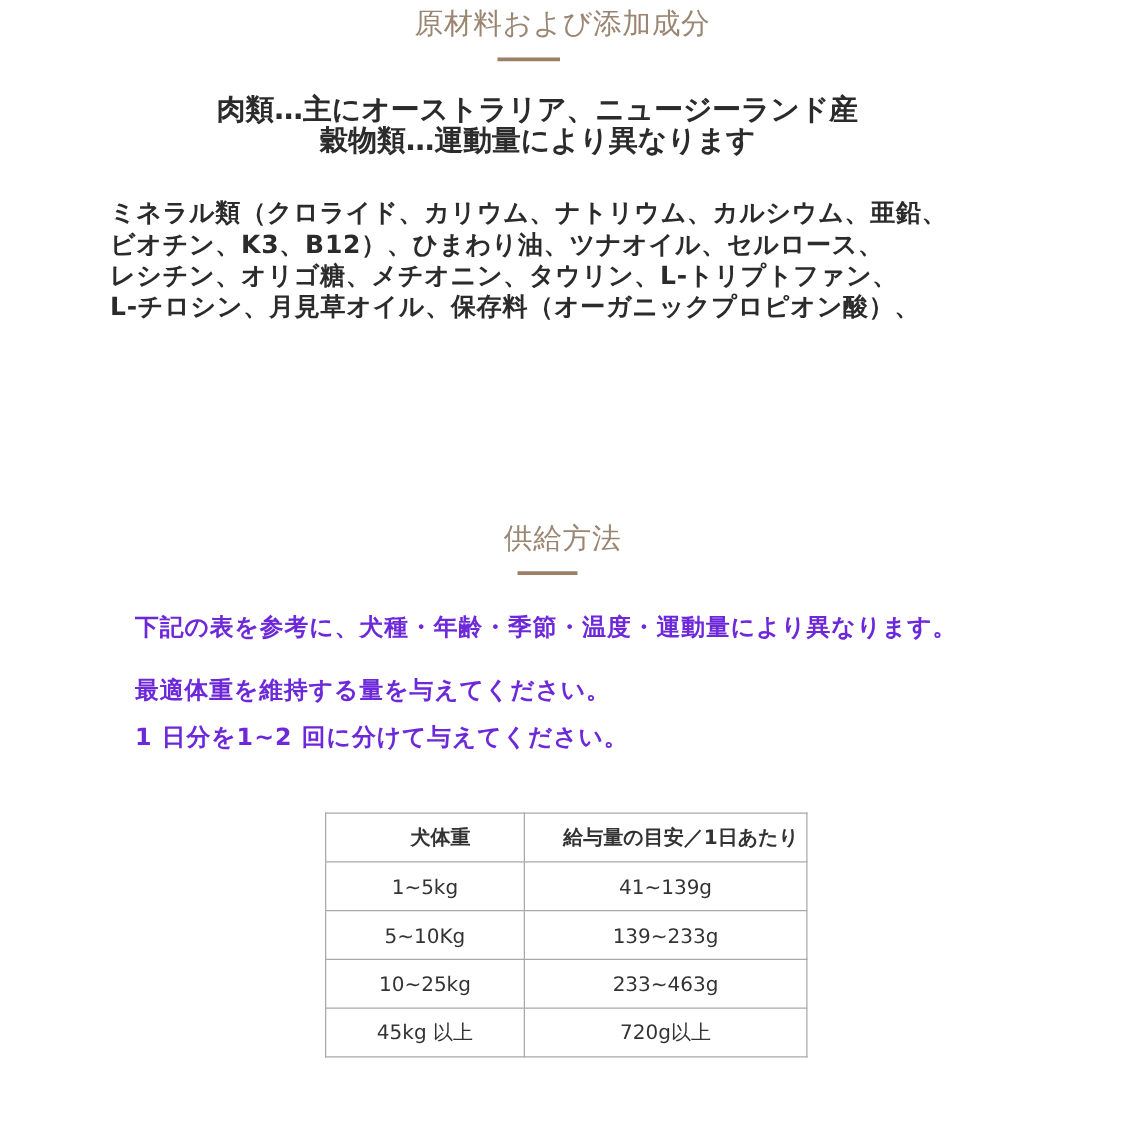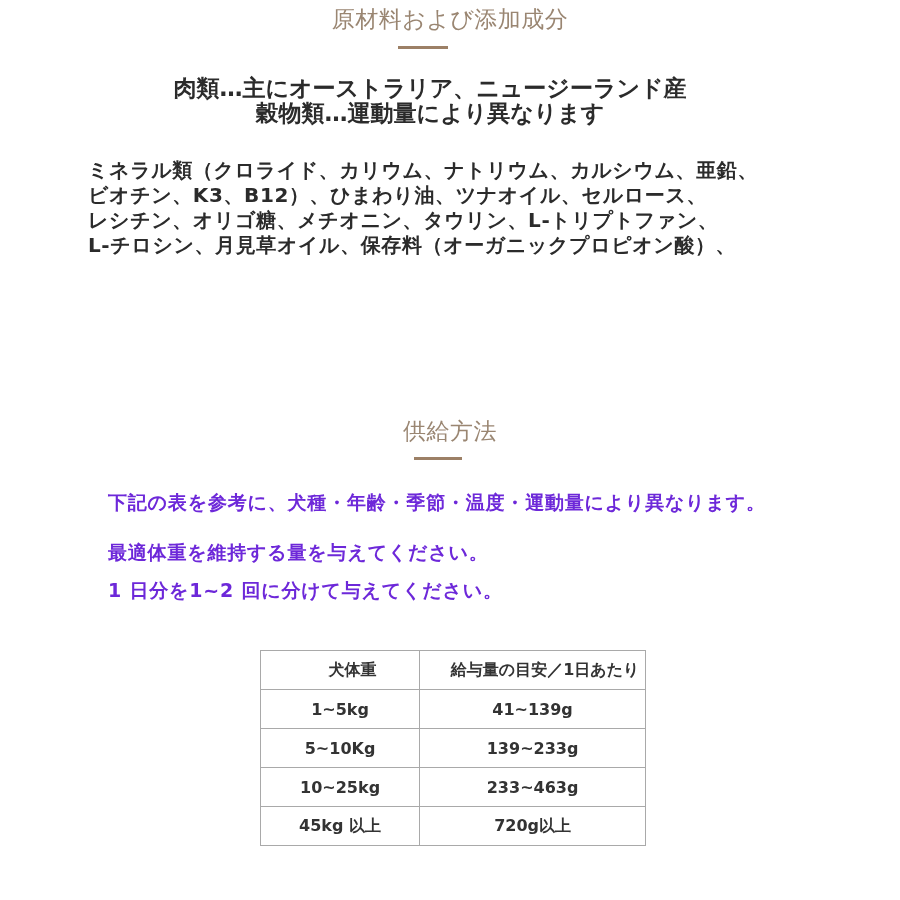--- a/index.html
+++ b/index.html
@@ -73,21 +73,21 @@
     border-collapse: collapse;
     font-family: "DejaVu Sans", "Liberation Sans", sans-serif;
     font-size: 16px;
     color: #333333;
   }
   table.feed th, table.feed td {
     border: 1.5px solid #a9a9a9;
     height: 38px;
     text-align: center;
     padding: 0;
-    font-weight: bold;
+    font-weight: normal;
   }
   table.feed th.c1, table.feed td.c1 { width: 152px; }
   table.feed th.c2, table.feed td.c2 { width: 232px; }
   table.feed th { font-weight: bold; color: #333; padding-left: 25px; }
 </style>
 </head>
 <body>
 
 <div class="section-title" style="top:4px;">原材料および添加成分</div>
 <div class="title-rule" style="left:398px; top:46px; width:50px;"></div>

